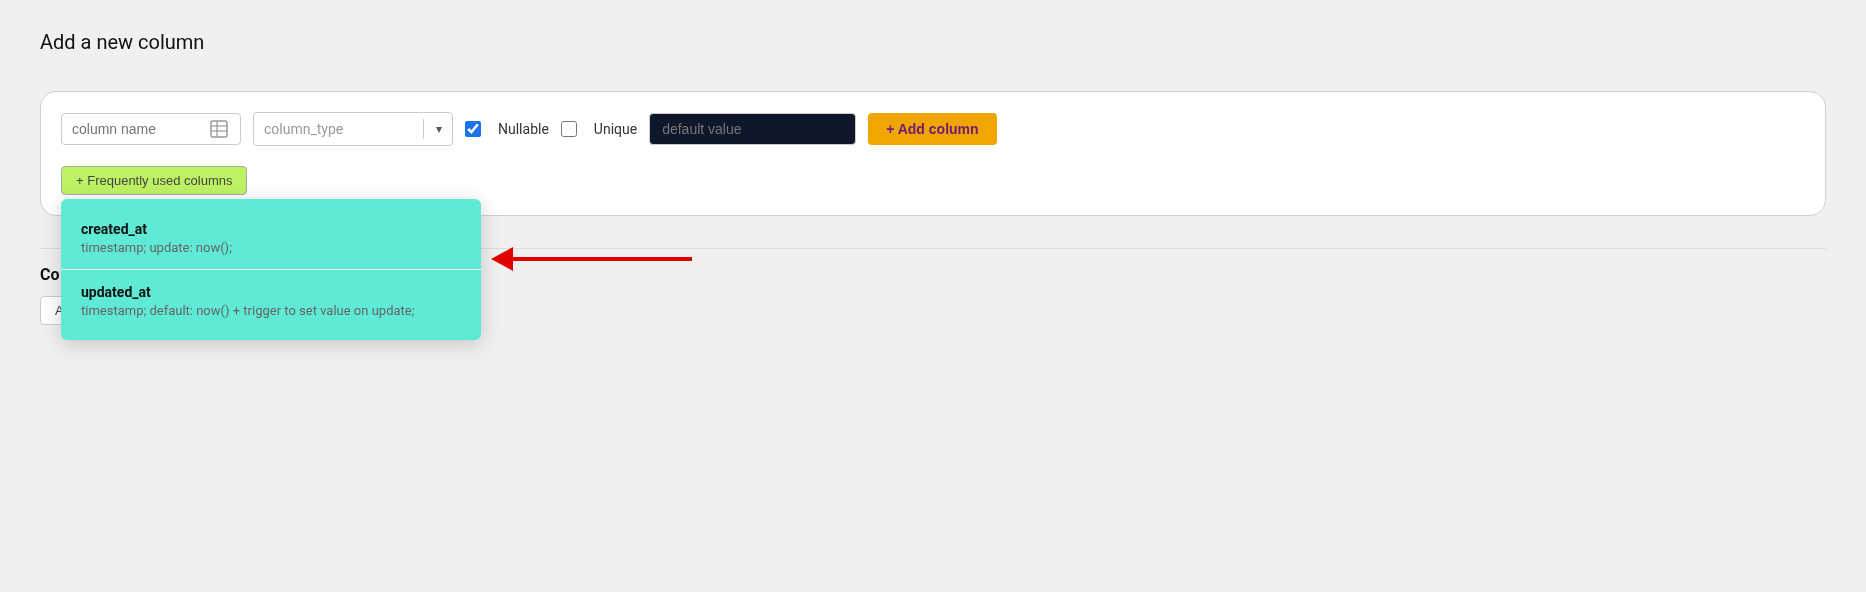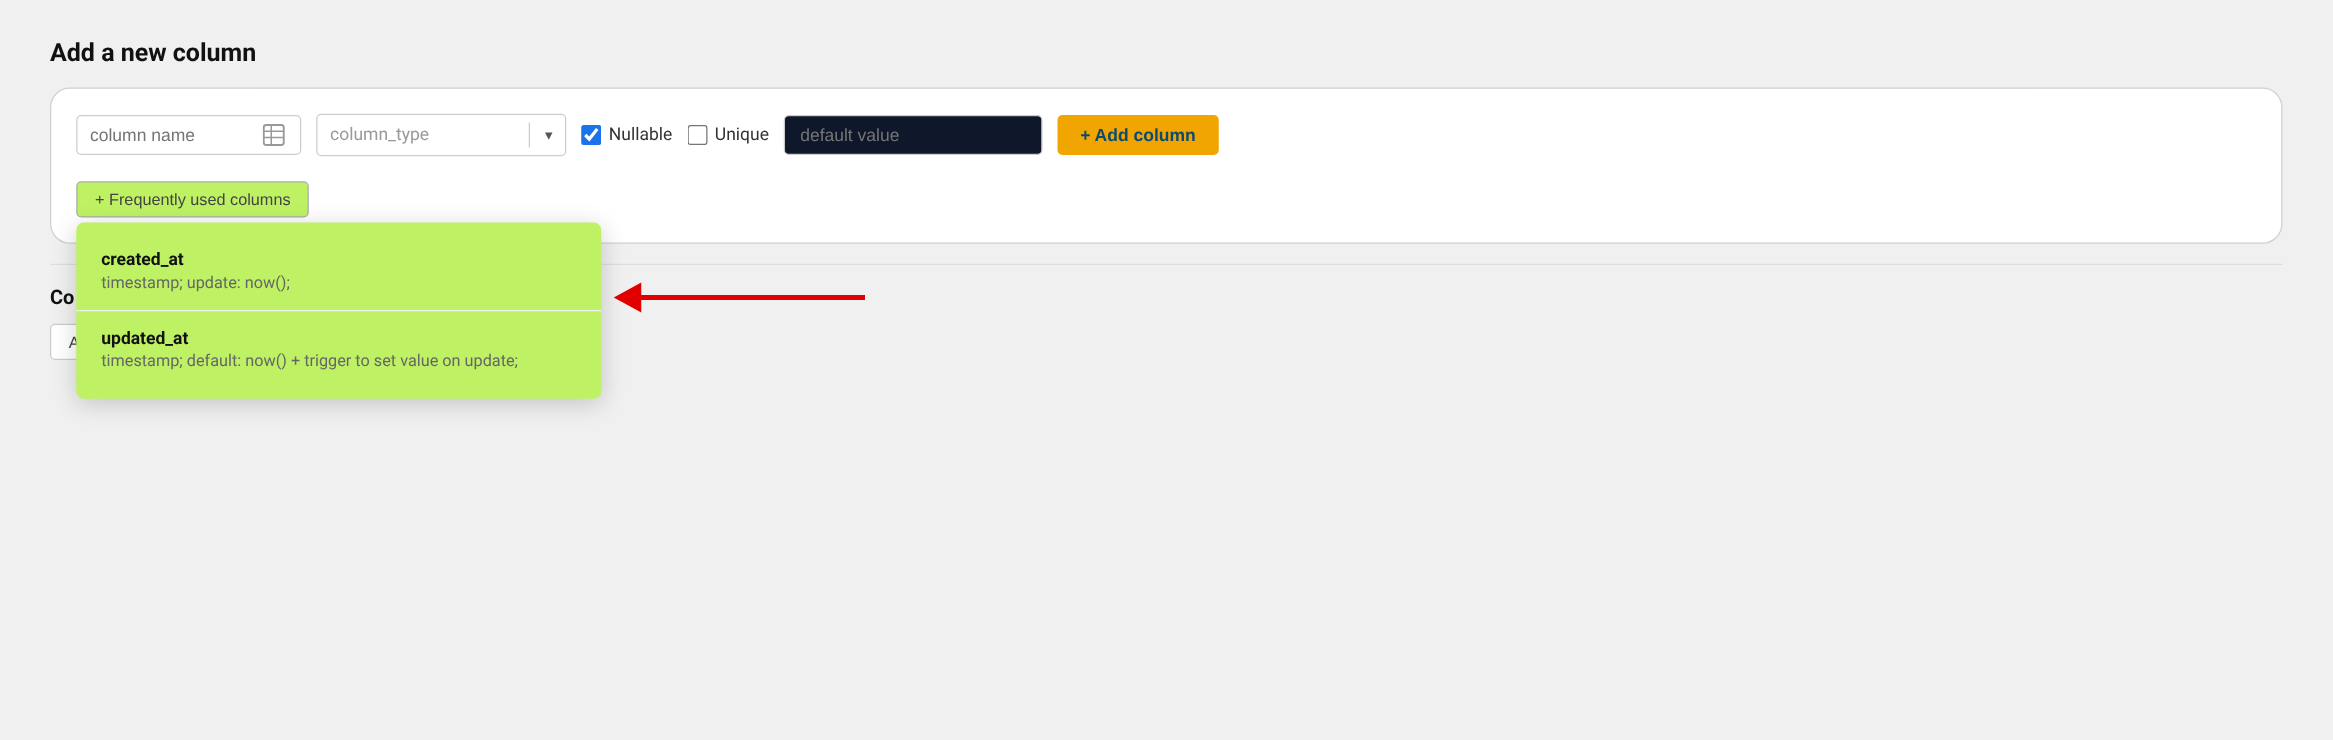--- a/index.html
+++ b/index.html
@@ -7,22 +7,22 @@
       background: #f0f0f0;
       font-family: -apple-system, BlinkMacSystemFont, 'Segoe UI', Roboto, sans-serif;
       font-size: 14px;
       color: #333;
       min-height: 592px;
       padding: 30px 40px;
     }
 
     .page-title {
       font-size: 20px;
-      font-weight: 700;
-      margin-bottom: 16px;
+      font-weight: 400;
+      margin-bottom: 37px;
       color: #111;
     }
 
     .add-column-panel {
       background: #fff;
       border: 1px solid #d0d0d0;
       border-radius: 16px;
       padding: 20px;
       margin-bottom: 0;
     }
@@ -89,21 +89,21 @@
     }
 
     .chevron-down {
       color: #555;
       font-size: 12px;
     }
 
     .checkbox-group {
       display: flex;
       align-items: flex-start;
-      gap: 6px;
+      gap: 17px;
     }
 
     .checkbox-group input[type="checkbox"] {
       width: 16px;
       height: 16px;
       accent-color: #1a73e8;
       cursor: pointer;
     }
 
     .checkbox-label {
@@ -118,21 +118,21 @@
       padding: 7px 12px;
       font-size: 14px;
       color: #999;
       outline: none;
       min-width: 200px;
       background: #0f172a;
     }
 
     .add-column-button {
       background: #f0a500;
-      color: #0c4a6e;
+      color: #701a75;
       border: none;
       border-radius: 4px;
       padding: 8px 18px;
       font-size: 14px;
       font-weight: 600;
       cursor: pointer;
       white-space: nowrap;
     }
 
     .frequently-used-btn {
@@ -145,21 +145,21 @@
       font-size: 13px;
       color: #444;
       cursor: pointer;
       margin-top: 4px;
     }
 
     .dropdown-menu {
       position: absolute;
       top: calc(100% + 4px);
       left: 0;
-      background: #bef264;
+      background: #5eead4;
       border-radius: 6px;
       box-shadow: 0 4px 20px rgba(0,0,0,0.18);
       min-width: 420px;
       z-index: 100;
       padding: 8px 0;
     }
 
     .dropdown-item {
       padding: 14px 20px;
       cursor: pointer;
@@ -284,17 +284,17 @@
         <div class="dropdown-item-desc">timestamp; update: now();</div>
       </div>
       <div class="dropdown-item">
         <div class="dropdown-item-name">updated_at</div>
         <div class="dropdown-item-desc">timestamp; default: now() + trigger to set value on update;</div>
       </div>
     </div>
   </div>
 </div>
 
-<div style="margin-top: 0; padding-top: 16px;">
+<div style="margin-top: 16px; padding-top: 16px;">
   <div style="height:1px; background:#ddd; margin-bottom:16px;"></div>
   <div style="font-weight:700; font-size:16px; margin-bottom:12px; color:#111;">Co</div>
   <button class="bottom-add-btn">A</button>
 </div>
 
 </body></html>

